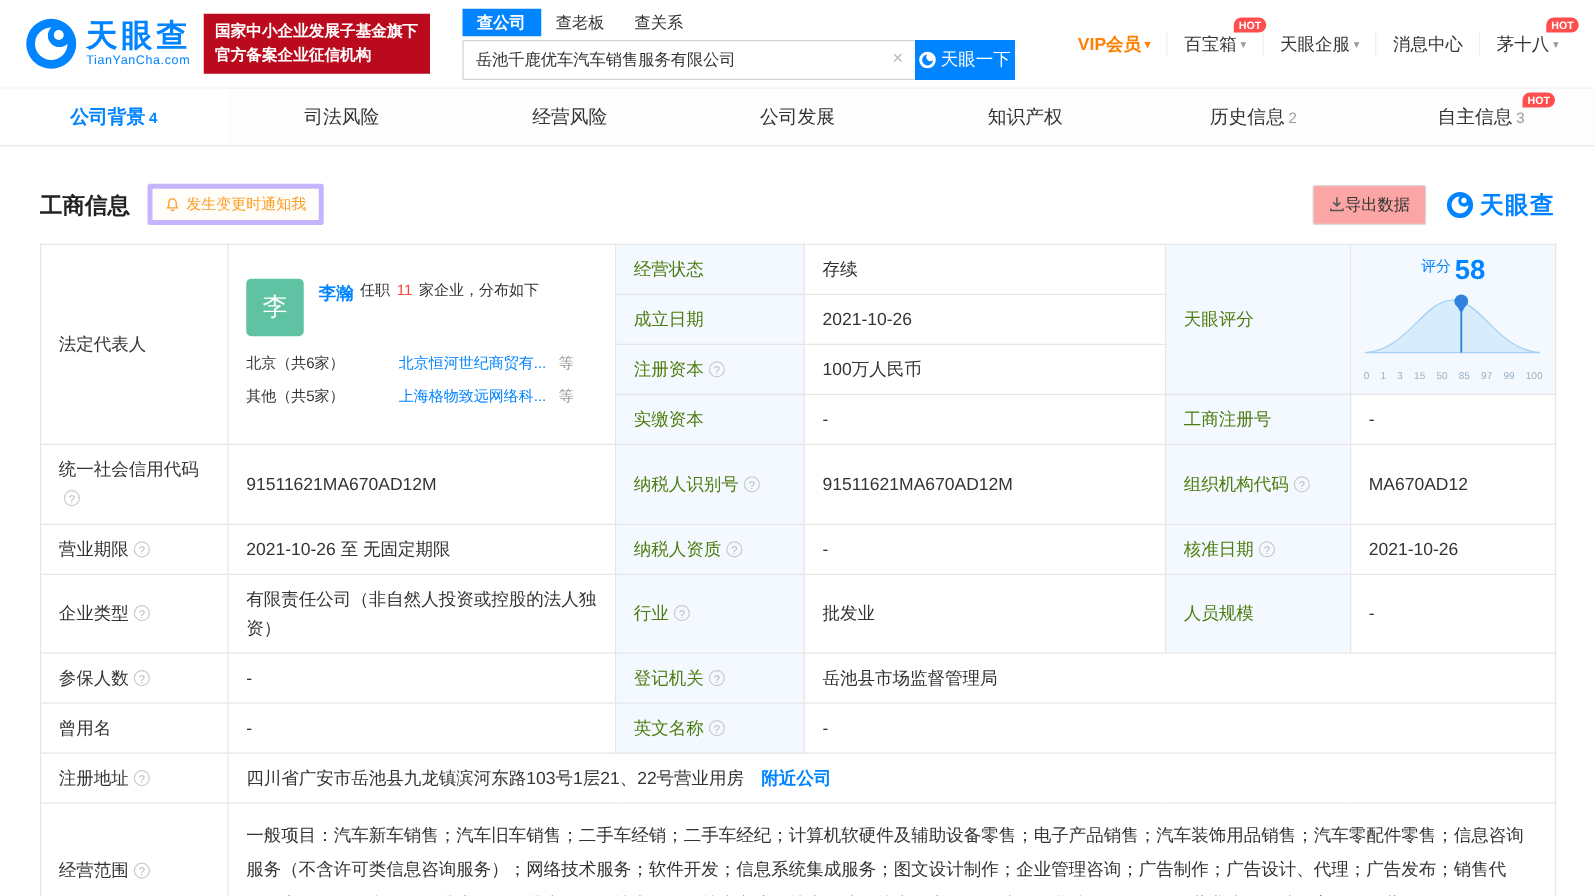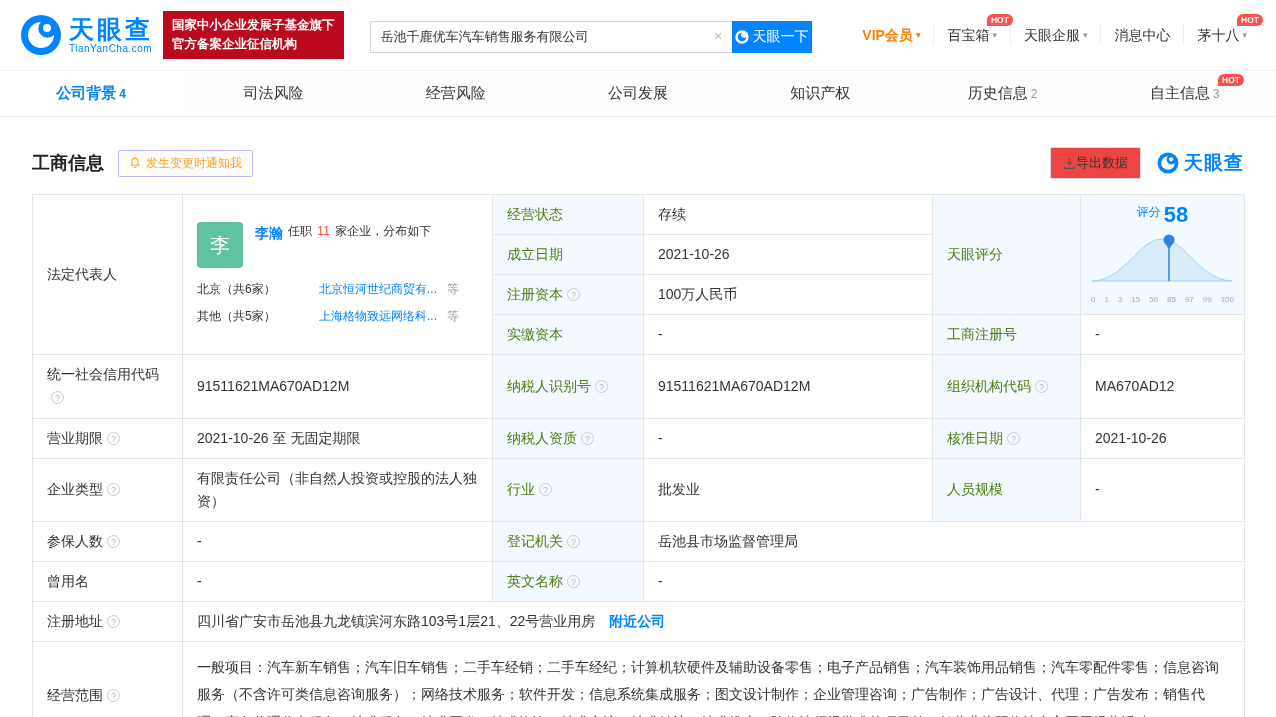--- a/index.html
+++ b/index.html
@@ -47,24 +47,24 @@
   .nav-tab.active { color:#0084ff; font-weight:bold; background:#fff; }
   .nav-count { font-size:12px; color:#999; }
   .nav-tab.active .nav-count { color:#0084ff; }
   .nav-hot { position:absolute; top:3px; right:32px; background:#ff4e4e; color:#fff; font-size:8.5px;
     font-weight:bold; padding:1px 4px; border-radius:6px 6px 6px 0; line-height:1.2; }
 
   
   .main { width:1212px; margin:0 auto; padding-top:30px; }
   .toolbar { display:flex; align-items:center; margin-bottom:15px; }
   .section-title { font-size:18px; font-weight:bold; color:#222; }
-  .notify-btn { margin-left:14px; display:flex; align-items:center; gap:5px; border:1px solid #c4b5fd;
+  .notify-btn { margin-left:14px; display:flex; align-items:center; gap:5px; border:4px solid #c4b5fd;
     background:#fffdf7; color:#ff9d28; font-size:12px; padding:4px 10px; border-radius:2px; cursor:pointer; font-family:inherit; }
   .toolbar-right { margin-left:auto; display:flex; align-items:center; gap:16px; }
-  .export-btn { display:flex; align-items:center; gap:0; border:1px solid #d9d9d9; background:#ef4444;
+  .export-btn { display:flex; align-items:center; gap:0; border:1px solid #d9d9d9; background:#fca5a5;
     font-size:13px; color:#333; padding:6px 12px; border-radius:2px; cursor:pointer; font-family:inherit; }
   .tyc-mark { display:flex; align-items:center; gap:5px; color:#0084ff; font-weight:bold; font-size:19px; letter-spacing:1px; }
 
   
   .info-table { width:100%; border-collapse:collapse; table-layout:fixed; font-size:14px; }
   .info-table td { border:1px solid #e6e6e6; padding:8px 14px; line-height:1.65; vertical-align:middle; word-break:break-all; }
   td.lbl { background:#f3f9ff; color:#4d7c0f;margin-left:41px; }
   td.lbl-left { background:#fff; color:#333; vertical-align:middle; }
   td.val { background:#fff; color:#333; }
   .dash { color:#333; }
@@ -109,20 +109,25 @@
       <span class="logo-cn">天眼查</span>
       <span class="logo-en">TianYanCha.com</span>
     </div>
   </div>
   <div class="gov-badge">
     <div>国家中小企业发展子基金旗下</div>
     <div>官方备案企业征信机构</div>
   </div>
 
   <div class="search-block">
+    <div class="search-tabs">
+      <span class="search-tab active">查公司</span>
+      <span class="search-tab">查老板</span>
+      <span class="search-tab">查关系</span>
+    </div>
     <div class="search-row">
       <div class="search-input-wrap">
         <input class="search-input" type="text" value="岳池千鹿优车汽车销售服务有限公司" style="">
         <span class="clear-x"></span>
       </div>
       <button class="search-btn">
         <svg width="14" height="14" viewBox="0 0 42 42">
           <circle cx="21" cy="21" r="20" fill="#ffffff"></circle>
           <path d="M21 8 A13 13 0 1 0 34 21 A9 9 0 1 1 21 8 Z" fill="#0084ff"></path>
         </svg>

